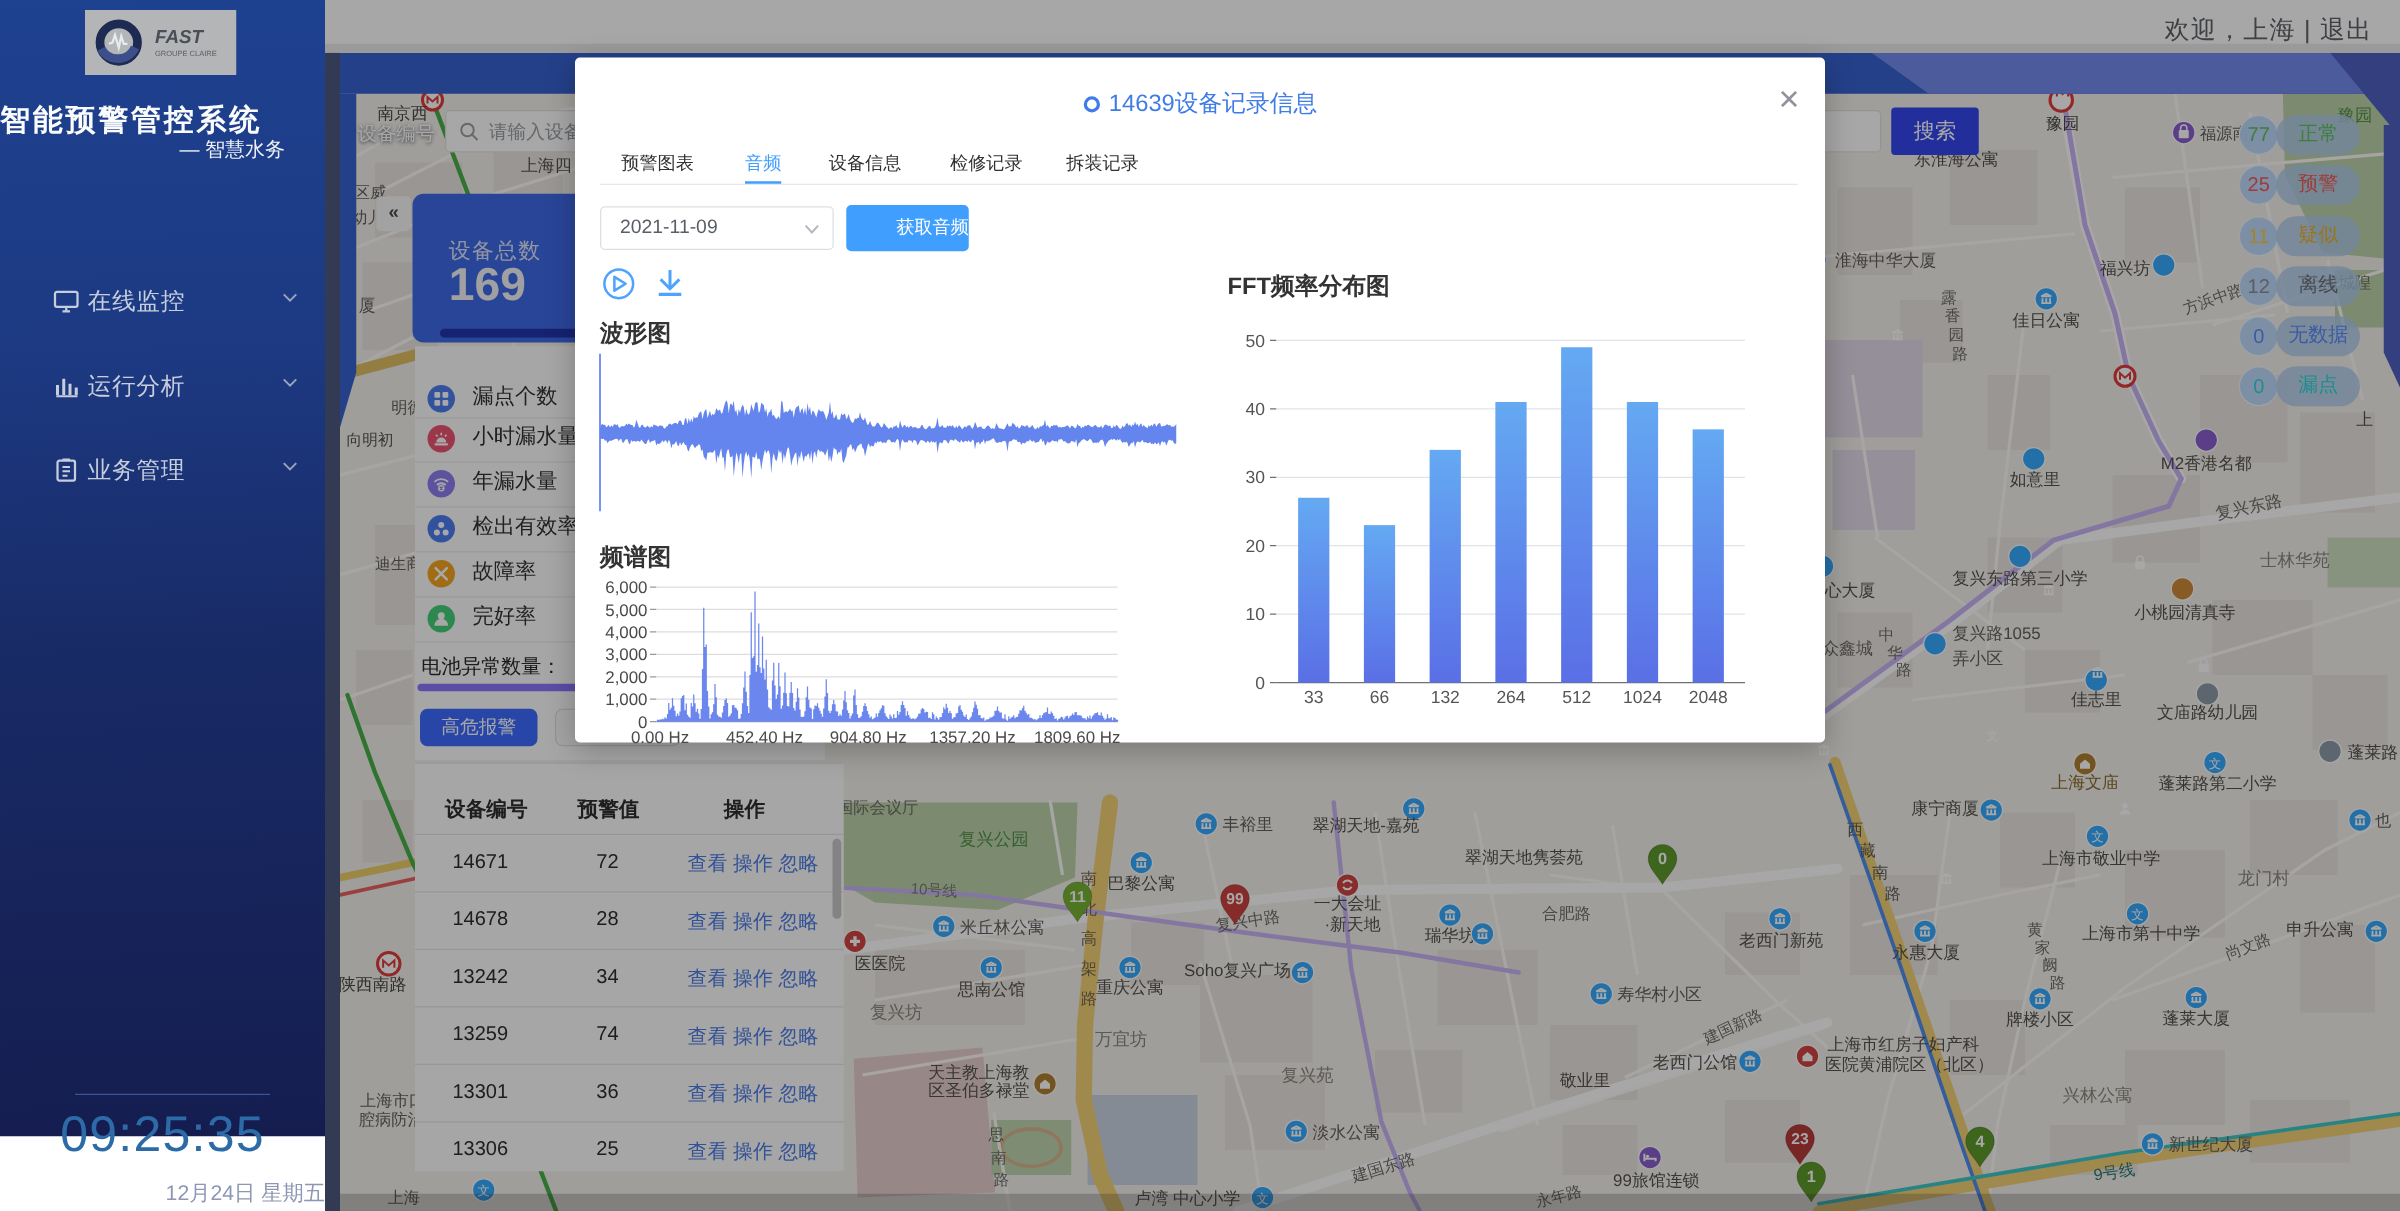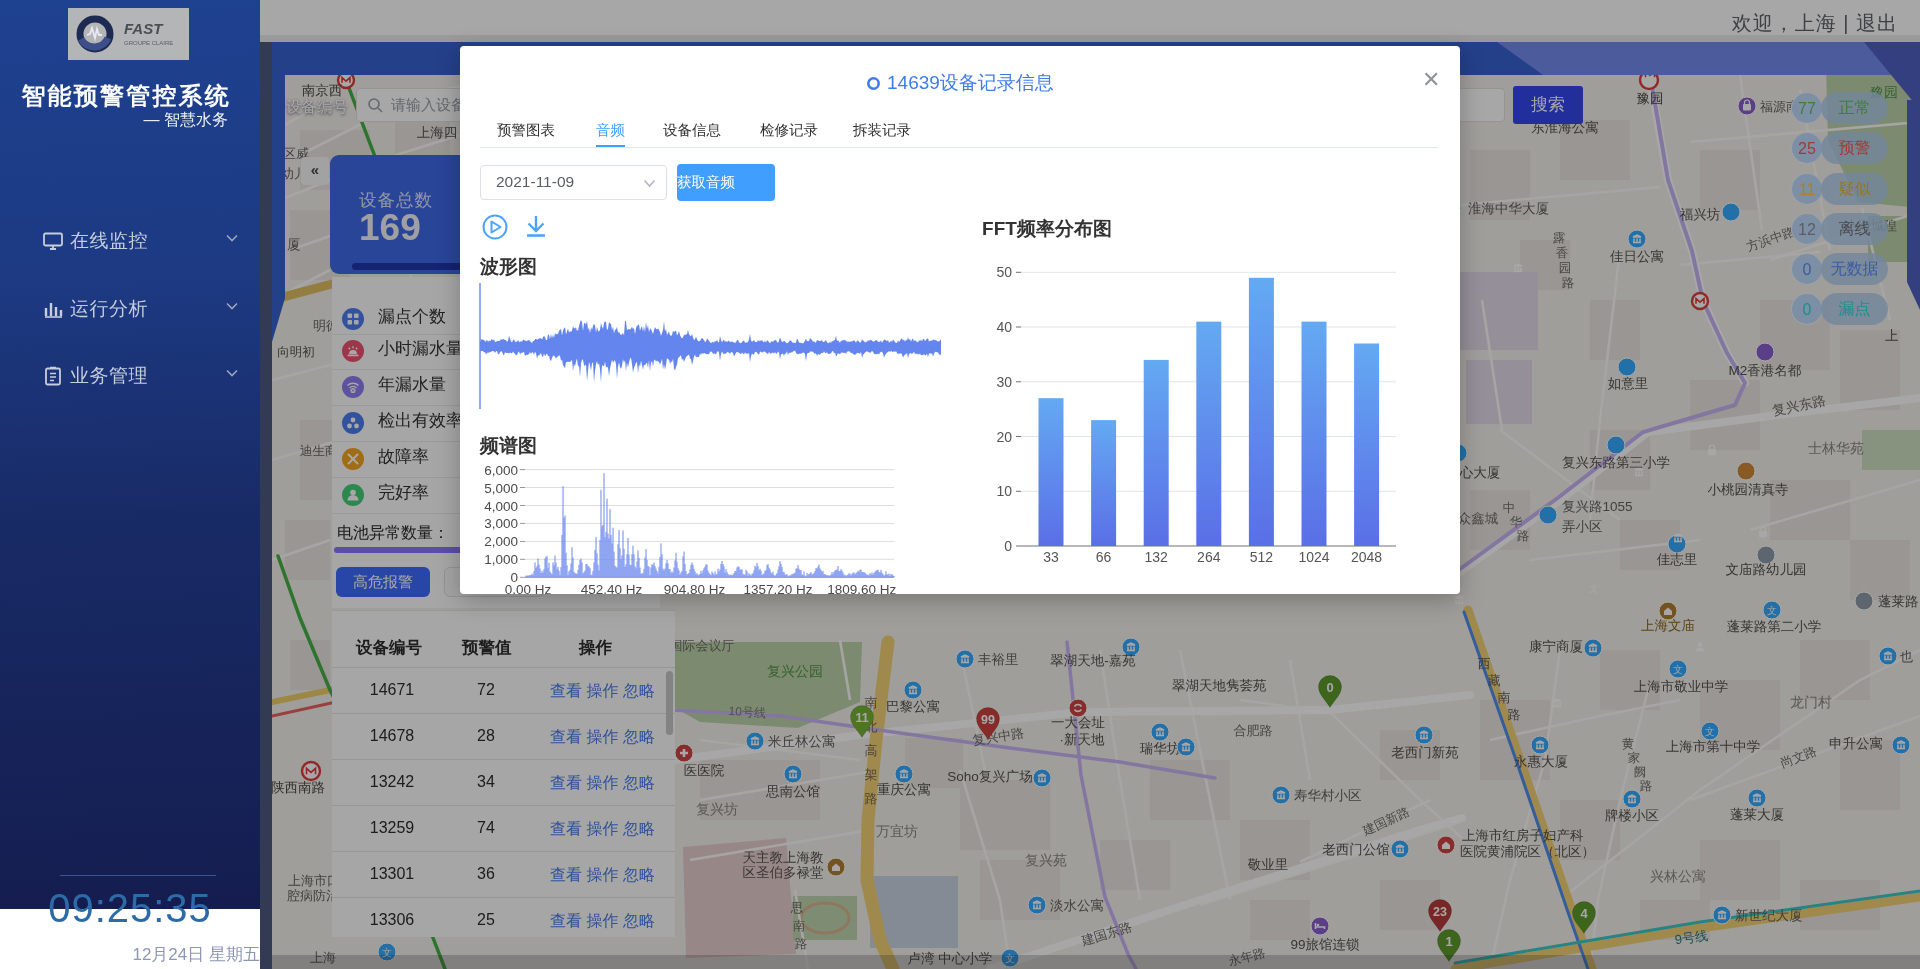--- a/index.html
+++ b/index.html
@@ -32,56 +32,56 @@
 .srow .lb{position:absolute;left:46px;top:4px;font-size:17px;color:#333}
 .sdiv{position:absolute;left:0;width:100%;border-top:1px solid #ececec}
 .batt{position:absolute;left:5px;top:246px;font-size:16px;color:#2b2b2b}
 .battbar{position:absolute;left:2px;top:270px;width:324px;height:6px;border-radius:3px;background:#8a78ff}
 .btnrow1{position:absolute;left:4px;top:290px;width:94px;height:30px;background:#3c6bff;border-radius:6px;color:#fff;font-size:15px;text-align:center;line-height:30px}
 .btnrow2{position:absolute;left:112px;top:290px;width:100px;height:30px;background:#fbfbfb;border:1px solid #e0e0e0;border-radius:6px}
 
 .tablepanel{position:absolute;left:332px;top:610px;width:343px;height:327px;background:#fdfdfd;z-index:8;border-top:1px solid #e8e8e8}
 .th{position:absolute;top:26px;font-size:16.5px;font-weight:bold;color:#2e2e2e}
 .trow{position:absolute;width:100%;height:46px}
-.trow .c1{position:absolute;left:30px;width:60px;top:14px;font-size:16px;color:#2e2e2e;text-align:center}
+.trow .c1{position:absolute;left:30px;width:60px;top:14px;font-size:16px;color:#2e2e2e;}
 .trow .c2{position:absolute;left:134px;width:40px;top:14px;font-size:16px;color:#2e2e2e;text-align:center}
 .trow .lk{position:absolute;left:218px;top:14px;font-size:16px;color:#4f7de8}
 .tdiv{position:absolute;left:0;width:100%;border-top:1px solid #e6e6e6}
 .sbar{position:absolute;right:2px;top:60px;width:7px;height:64px;border-radius:4px;background:#c9c9c9}
 
 .lgd{position:absolute;z-index:10}
 .lgd .cir{position:absolute;left:0;top:0;width:32px;height:32px;border-radius:50%;background:rgba(188,217,252,.95);border:1px solid rgba(255,255,255,.75);text-align:center;line-height:31px;font-size:16px}
 .lgd .pill{position:absolute;left:30px;top:0;width:67px;height:32px;border-radius:16px;background:rgba(176,205,238,.8);text-align:center;line-height:32px;font-size:16px}
 
 .dim{position:absolute;left:260px;top:0;width:1660px;height:969px;background:rgba(0,0,0,.345);z-index:50}
 
 .sidebar{position:absolute;left:0;top:0;width:260px;height:909px;z-index:60;background:linear-gradient(178deg,#1e4190 0%,#1d3a83 30%,#182a65 58%,#151d4f 100%)}
 .logo{position:absolute;left:68px;top:8px;width:121px;height:52px;background:#b4b5b7}
-.stitle{position:absolute;left:0;top:80px;width:231px;text-align:right;font-size:24px;font-weight:bold;color:#fafbfd;letter-spacing:2.2px}
+.stitle{position:absolute;left:0;top:80px;width:231px;text-align:left;font-size:24px;font-weight:bold;color:#fafbfd;letter-spacing:2.2px}
 .ssub{position:absolute;left:0;top:110px;width:228px;text-align:right;font-size:16px;color:#eef1f6}
 .navitem{position:absolute;left:0;width:260px;height:56px;color:#c6cddc}
 .navitem .nt{position:absolute;left:70px;top:15px;font-size:19px;letter-spacing:.5px}
 .navitem .chev{position:absolute;right:22px;top:21px}
 .nav-active{left:20px;width:233px;border-radius:28px;background:linear-gradient(90deg,#1c4390 0%,#2c63c9 100%);box-shadow:inset 0 1px 0 rgba(94,202,228,.55),inset 1px 0 0 rgba(94,202,228,.35);color:#fff}
 .clockline{position:absolute;left:60px;top:875px;width:156px;border-top:1px solid #39549a}
 .clock{position:absolute;left:0;top:886px;width:260px;text-align:center;font-size:40px;color:#2d6ba8;letter-spacing:1px}
 .cdate{position:absolute;left:0;top:943px;width:260px;text-align:right;font-size:17px;color:#8d97b4}
 
 .modal{position:absolute;left:460px;top:46px;width:1000px;height:548px;background:#fff;border-radius:4px;z-index:100;box-shadow:0 6px 24px rgba(0,0,0,.25)}
 .mtitle{position:absolute;left:406px;top:24px;font-size:19px;color:#3f7ce8}
 .mclose{position:absolute;left:962px;top:21px;font-size:22px;color:#909399}
 .tabs{position:absolute;left:0;top:75px;width:100%;height:27px;font-size:14.5px;color:#303133}
 .tabs span{position:absolute;top:0}
 .tabs .act{color:#409eff}
 .tabline{position:absolute;left:20px;top:101px;width:958px;border-top:1px solid #e4e7ed}
 .tabunder{position:absolute;left:136px;top:99px;width:29px;height:2px;background:#409eff}
 .sel{position:absolute;left:20px;top:119px;width:187px;height:35px;border:1px solid #dcdfe6;border-radius:4px}
 .sel .tx{position:absolute;left:15px;top:7px;font-size:15.5px;color:#5a5e66}
 .sel .ar{position:absolute;right:10px;top:13px}
-.getbtn{position:absolute;left:217px;top:118px;width:98px;height:37px;background:#409eff;border-radius:4px;color:#fff;font-size:14.5px;text-align:left;line-height:37px}
+.getbtn{position:absolute;left:217px;top:118px;width:98px;height:37px;background:#409eff;border-radius:4px;color:#fff;font-size:14.5px;text-align:right;line-height:37px}
 .h18{position:absolute;font-size:19px;font-weight:bold;color:#333}
 </style>
 </head>
 <body>
 <div class="topbar">
     <div class="user">欢迎，上海 | 退出</div>
   </div>
 <div class="mapstrip"></div>
 <div class="map">
     <svg width="1648" height="927" viewBox="272 42 1648 927">

